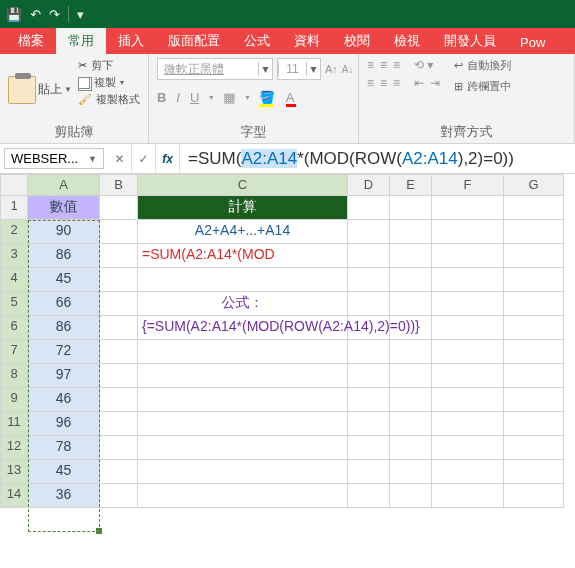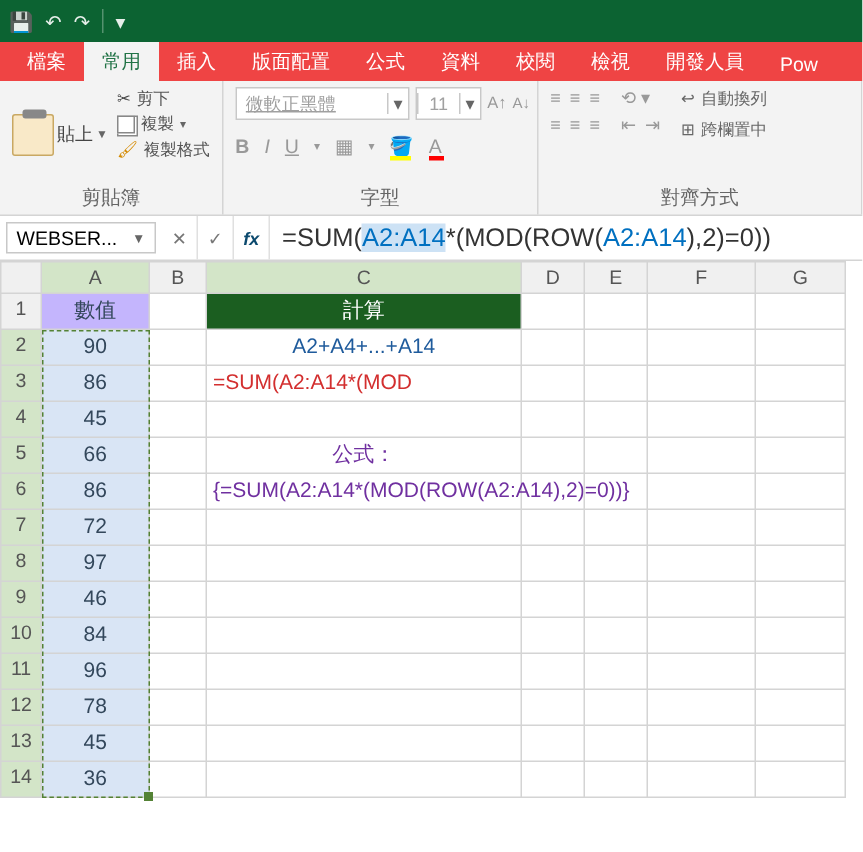--- a/index.html
+++ b/index.html
@@ -297,30 +297,20 @@
       <div class="row-h sel">9</div>
       <div class="cell cA">46</div>
       <div class="cell cB"></div>
       <div class="cell cC"></div>
       <div class="cell cD"></div>
       <div class="cell cE"></div>
       <div class="cell cF"></div>
       <div class="cell cG"></div>
     </div>
   <div class="row">
-      <div class="row-h sel">10</div>
-      <div class="cell cA">84</div>
-      <div class="cell cB"></div>
-      <div class="cell cC"></div>
-      <div class="cell cD"></div>
-      <div class="cell cE"></div>
-      <div class="cell cF"></div>
-      <div class="cell cG"></div>
-    </div>
-  <div class="row">
       <div class="row-h sel">11</div>
       <div class="cell cA">96</div>
       <div class="cell cB"></div>
       <div class="cell cC"></div>
       <div class="cell cD"></div>
       <div class="cell cE"></div>
       <div class="cell cF"></div>
       <div class="cell cG"></div>
     </div>
   <div class="row">

